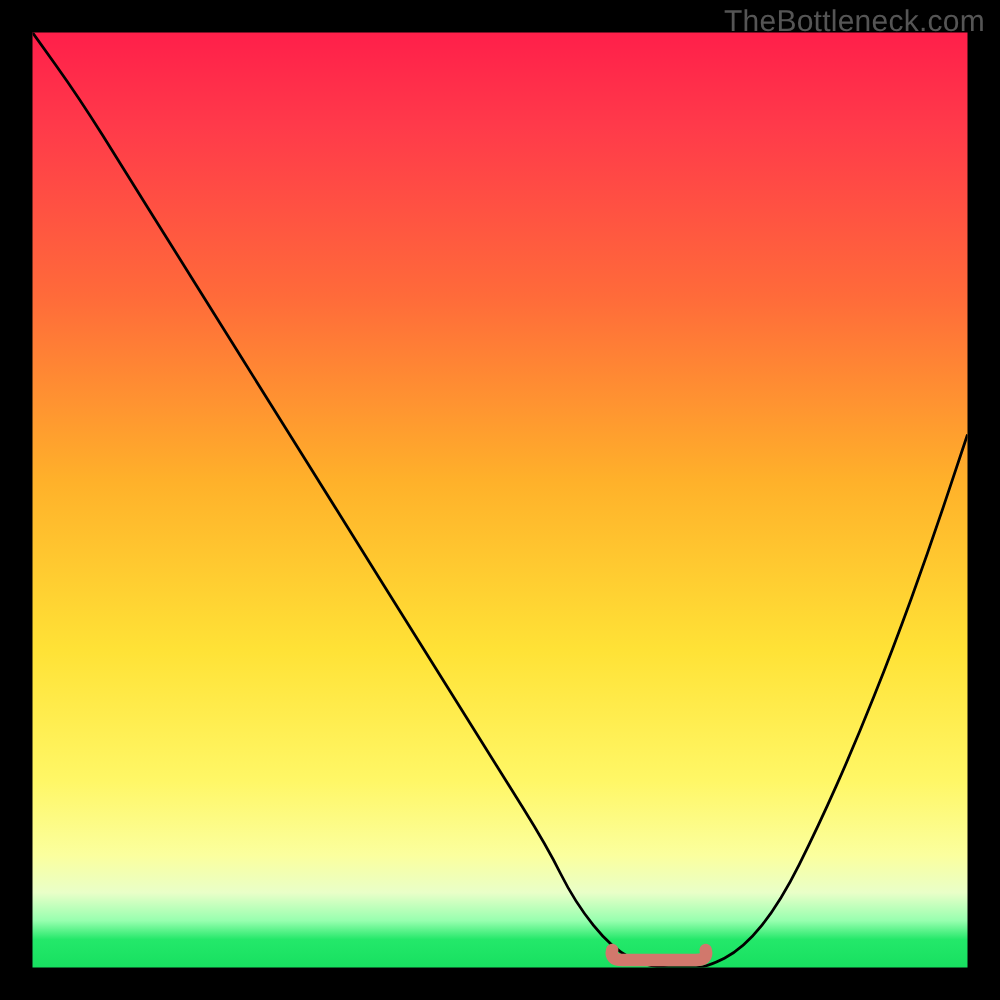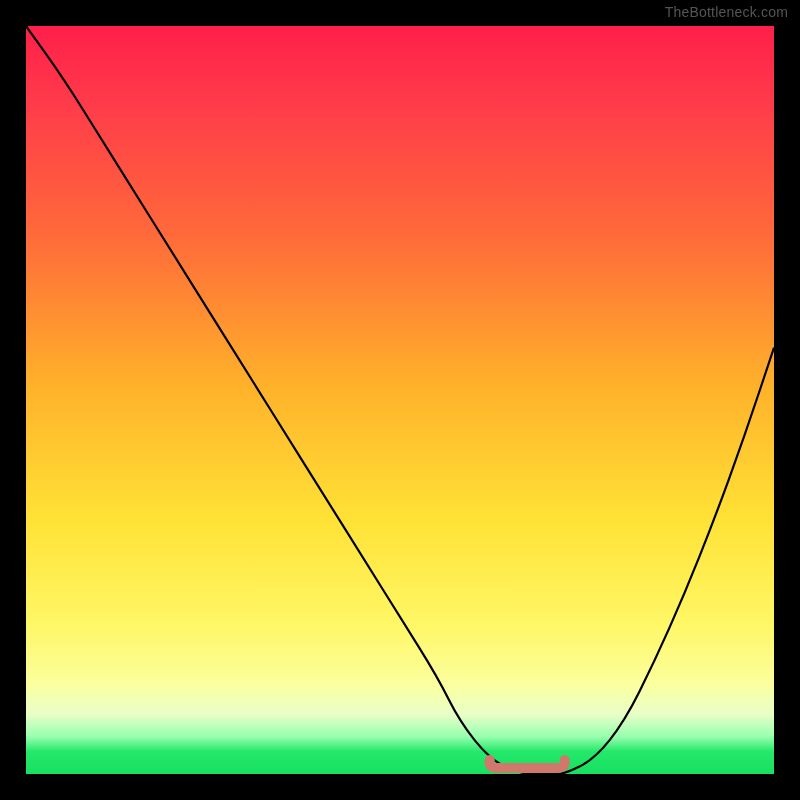--- a/index.html
+++ b/index.html
@@ -36,21 +36,21 @@
     left: 0;
     top: 0;
     width: 748px;
     height: 748px;
   }
   .attrib {
     position: absolute;
     top: 4px;
     right: 12px;
     color: #555;
-    font-size: 14px;
+    font-size: 24px;
     letter-spacing: 0.2px;
   }
 </style>
 </head>
 <body>
 
 <div class="chart-frame">
   <svg class="curve" viewBox="0 0 748 748" preserveAspectRatio="none">
     <path d="M 0 0 Q 0 0 18.7 26.180000000000007 Q 37.4 52.360000000000014 56.099999999999994 82.28000000000003 Q 74.8 112.20000000000005 93.5 142.12 Q 112.2 172.03999999999996 130.9 201.95999999999998 Q 149.6 231.88 168.3 261.8 Q 187 291.72 205.7 321.64 Q 224.4 351.56 243.10000000000002 381.48 Q 261.8 411.4 280.5 441.32 Q 299.2 471.24 317.9 501.16 Q 336.6 531.08 355.3 561 Q 374 590.9200000000001 392.70000000000005 620.84 Q 411.40000000000003 650.76 422.62 673.2 Q 433.84 695.64 448.79999999999995 714.3399999999999 Q 463.76 733.04 478.72 740.52 Q 493.68 748 508.64 748 Q 523.6 748 531.0799999999999 748 Q 538.56 748 553.52 740.52 Q 568.48 733.04 583.44 714.3399999999999 Q 598.4 695.64 613.3599999999999 665.72 Q 628.3199999999999 635.8 643.28 602.14 Q 658.24 568.48 673.2 531.0799999999999 Q 688.1600000000001 493.67999999999995 703.12 452.53999999999996 Q 718.0799999999999 411.4 733.04 366.52 T 748 321.64000000000004" fill="none" stroke="#000" stroke-width="2.2"></path>
     <path d="M 463.76 734 Q 461.76 742 471.76 742 L 530.56 742 Q 540.56 742 538.56 734" fill="none" stroke="#d1786c" stroke-width="10" stroke-linecap="round"></path>

